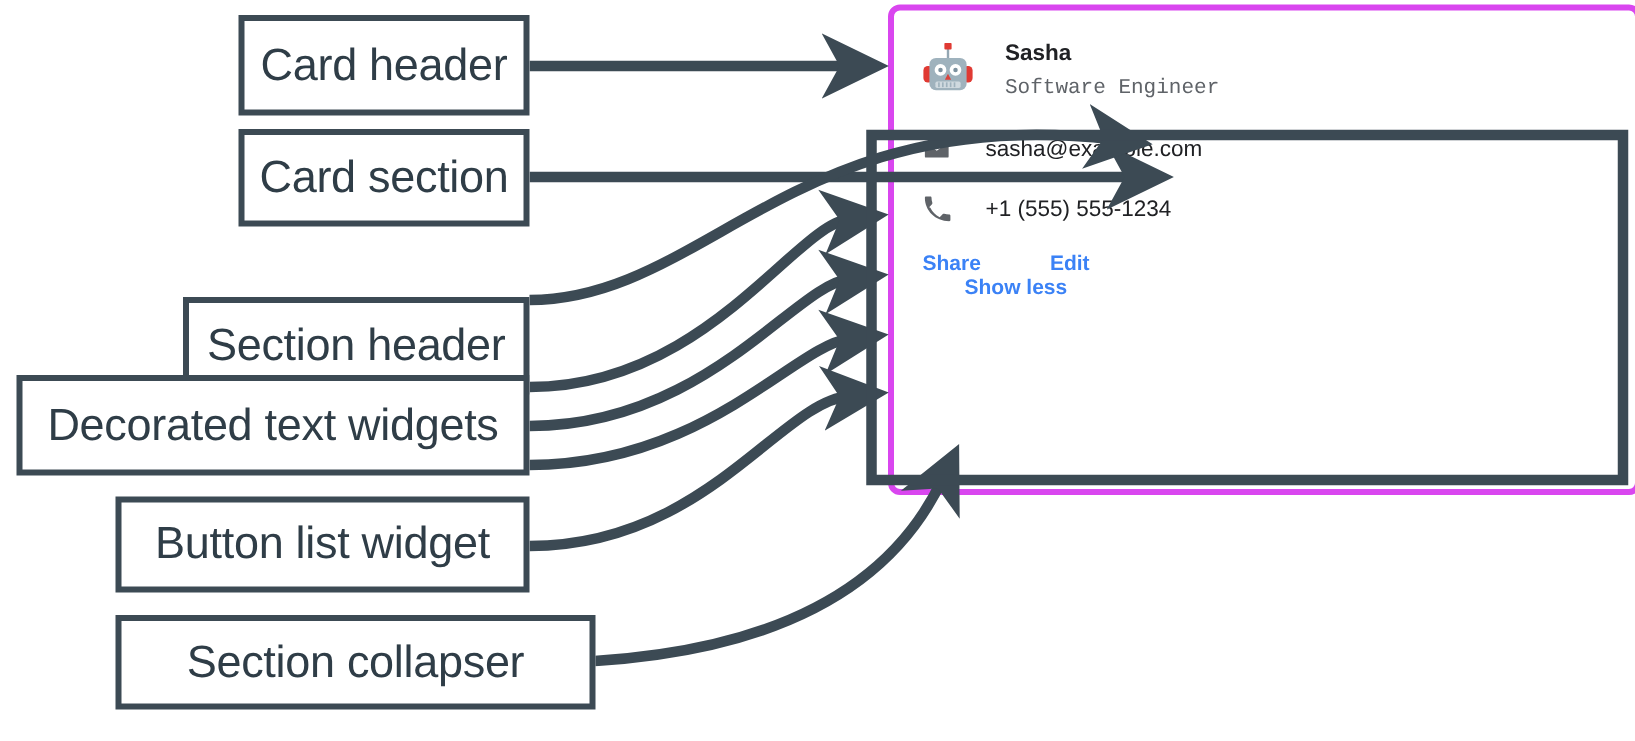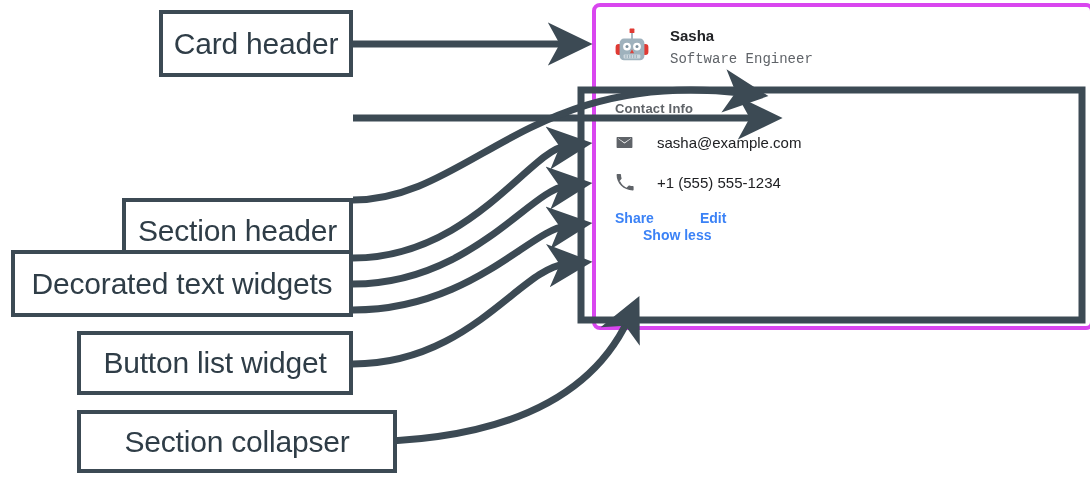--- a/index.html
+++ b/index.html
@@ -120,20 +120,23 @@
       <path d="M353,442 C500,442 590,400 628,320"></path>
     </g>
 
     <rect x="581" y="90" width="501" height="230" fill="none" stroke="#3c4a54" stroke-width="7"></rect>
   </svg>
 
   <div class="label-box" style="left:159px;top:10px;width:194px;height:67px;">
     <span>Card header</span>
   </div>
 
+  <div class="label-box" style="left:159px;top:86px;width:194px;height:65px;">
+    <span>Card section</span>
+  </div>
 
   <div class="label-box" style="left:122px;top:168px;width:231px;height:65px;margin-top:30px;">
     <span>Section header</span>
   </div>
 
   <div class="label-box" style="left:11px;top:250px;width:342px;height:67px;">
     <span>Decorated text widgets</span>
   </div>
 
   <div class="label-box" style="left:77px;top:331px;width:276px;height:64px;">
@@ -176,21 +179,20 @@
         </svg>
       </div>
       <div class="hdr-text">
         <div class="hdr-title">Sasha</div>
         <div class="hdr-sub">Software Engineer</div>
       </div>
     </div>
 
     <div class="card-body">
 
-      <div class="section-header">Contact Info</div>
 
       
       <div class="row">
         <span class="row-icon">
           <svg width="19" height="19" viewBox="0 0 24 24" fill="#5f6368" xmlns="http://www.w3.org/2000/svg">
             <path d="M3 5h18a1 1 0 0 1 1 1v12a1 1 0 0 1-1 1H3a1 1 0 0 1-1-1V6a1 1 0 0 1 1-1zm9 8.2L20 7.4V6.6L12 12 4 6.6v.8l8 5.8z"></path>
           </svg>
         </span>
         <span class="row-text">sasha@example.com</span>
       </div>

